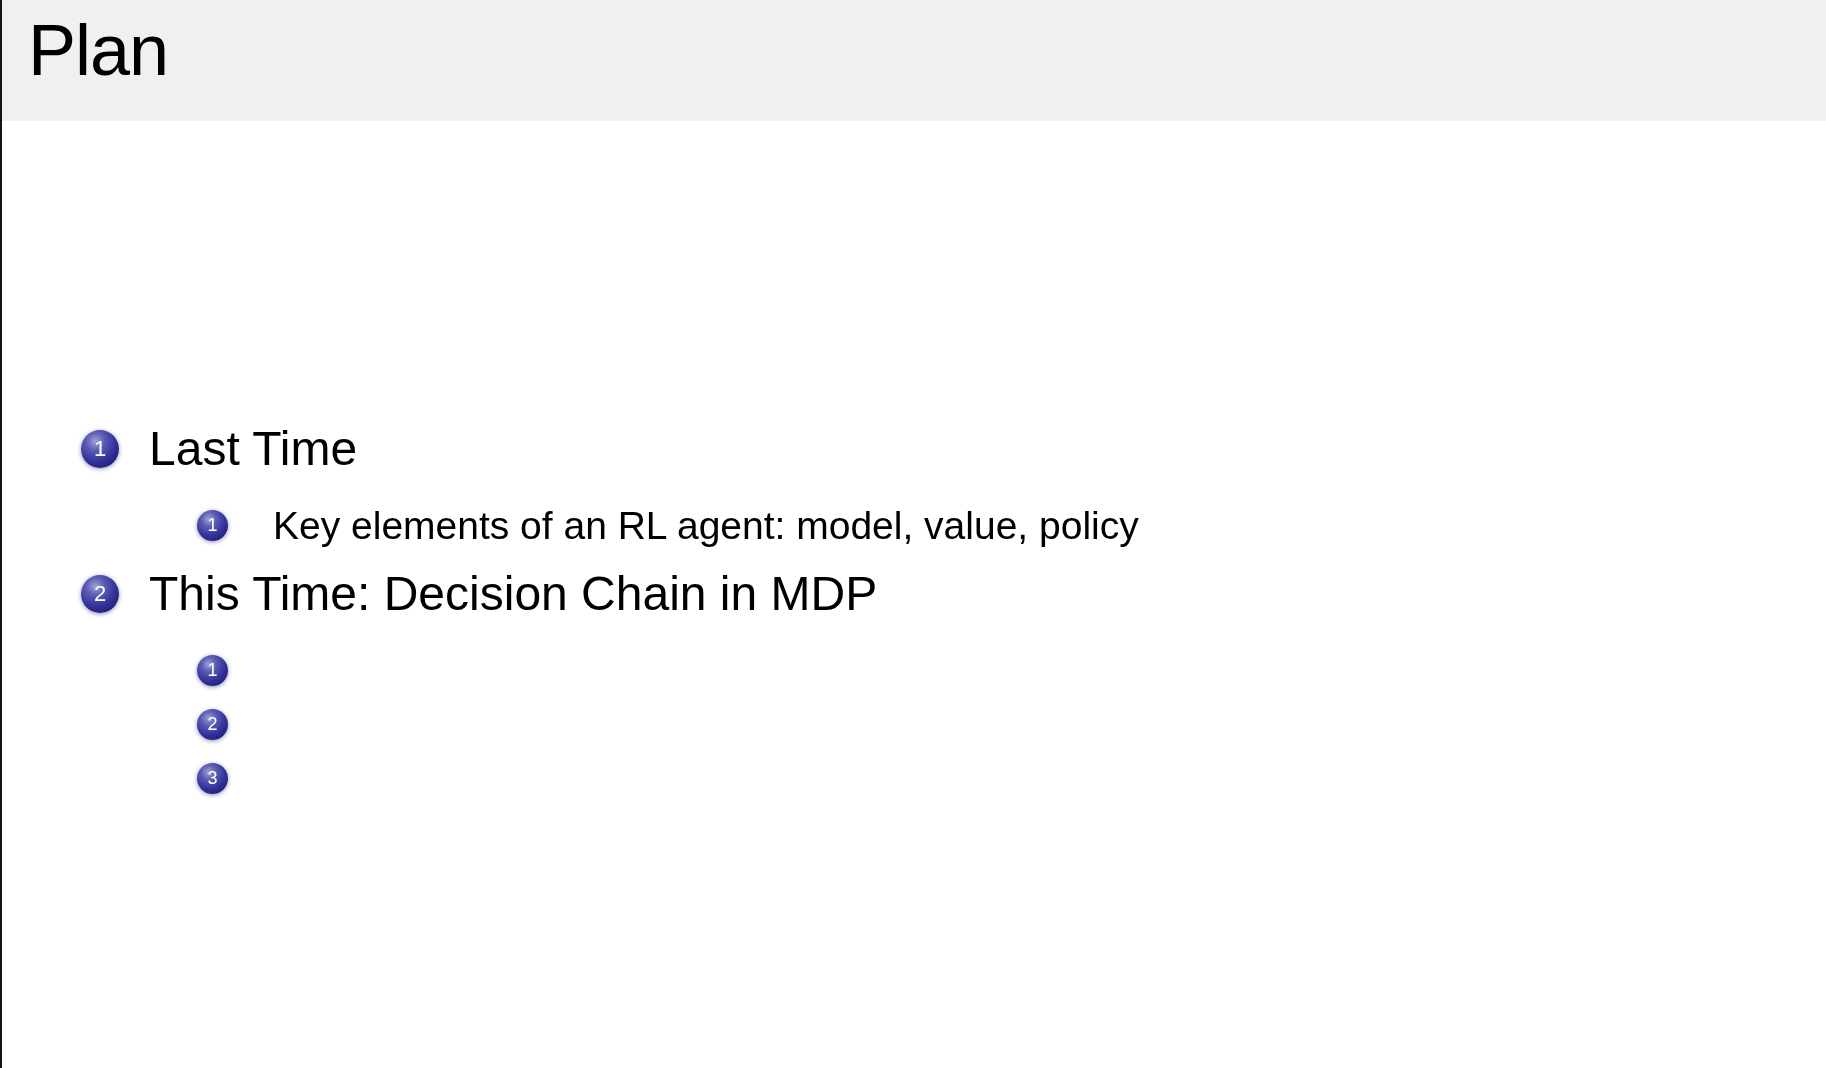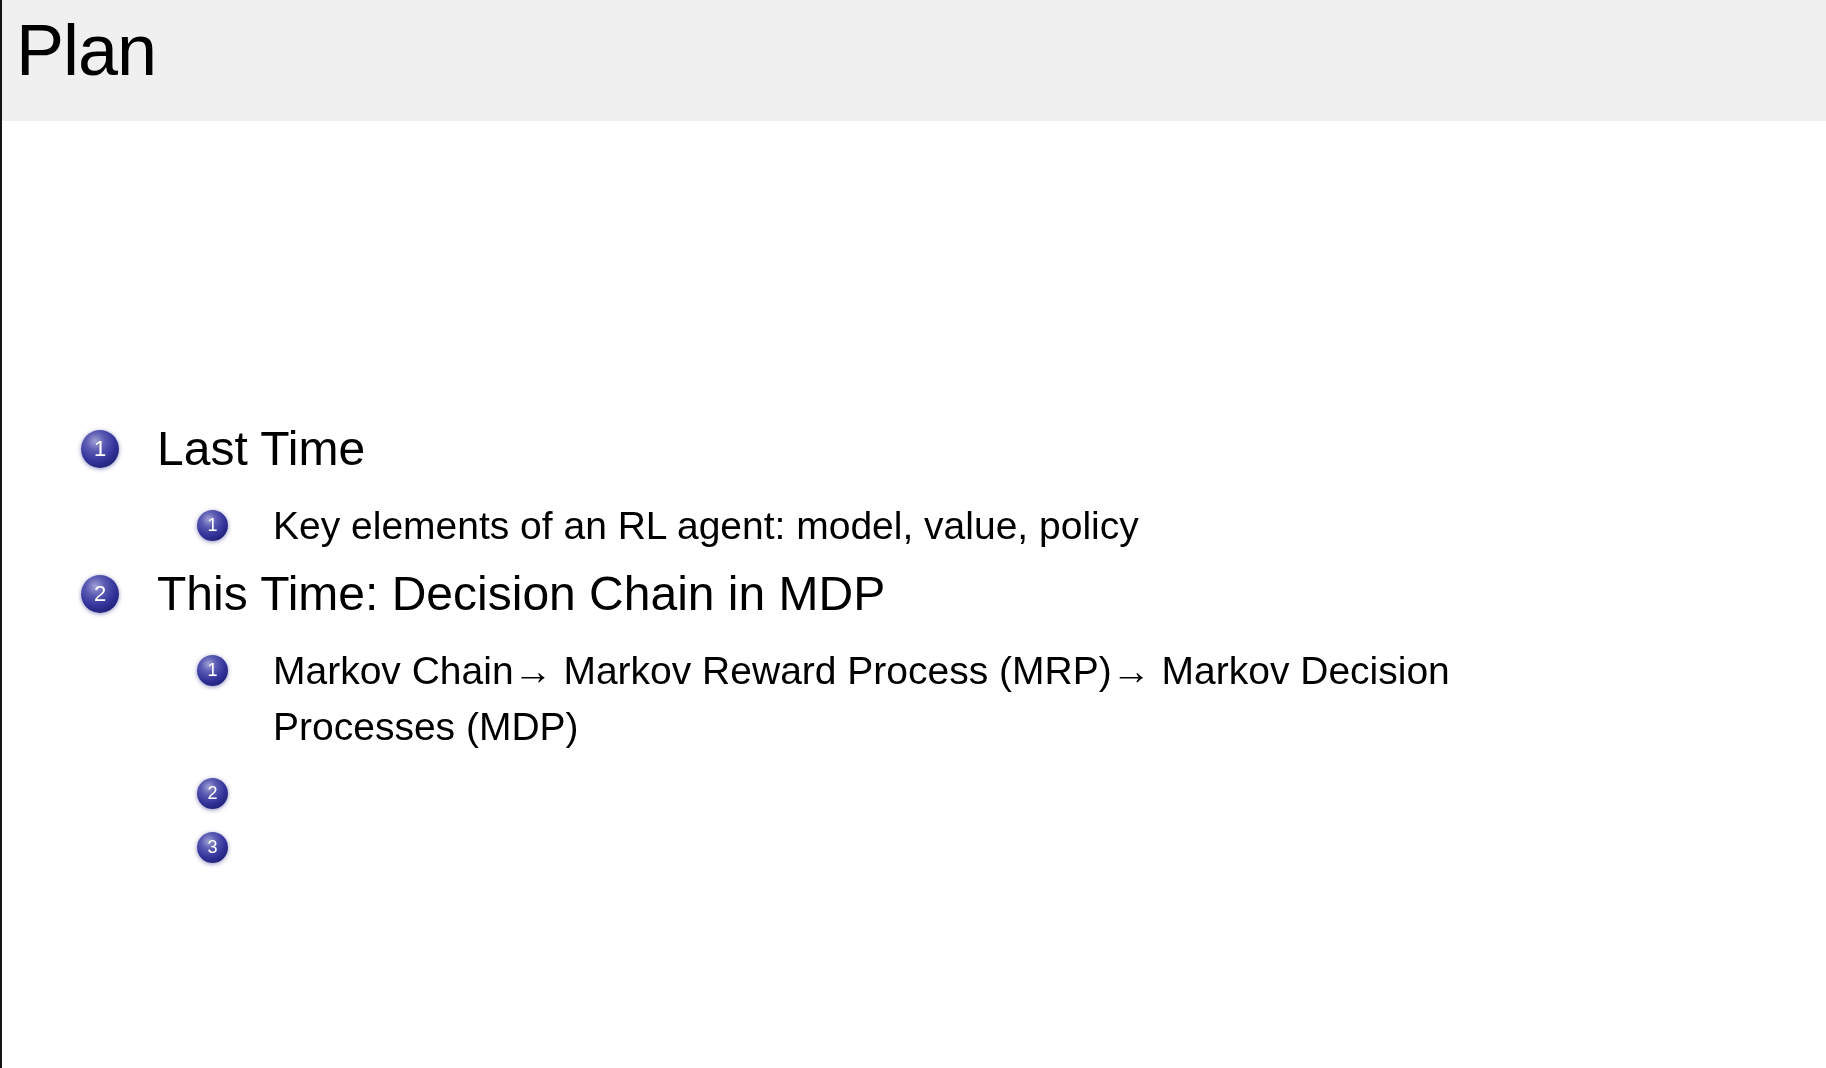--- a/index.html
+++ b/index.html
@@ -29,21 +29,21 @@
   }
   .header {
     position: absolute;
     left: 0; top: 0;
     width: 1826px;
     height: 121px;
     background: #f0f0f0;
   }
   .title {
     margin: 0;
-    padding: 14px 0 0 16px;
+    padding: 14px 0 0 28px;
     font-size: 72px;
     font-weight: 400;
     line-height: 1;
     letter-spacing: -1px;
     color: #000000;
   }
   .outline {
     position: absolute;
     left: 0;
     top: 412px;
@@ -75,21 +75,21 @@
   .l2 .ball {
     margin-left: 197px;
     margin-top: 12px;
     width: 31px; height: 31px;
     font-size: 18px;
   }
   .txt {
     display: block;
   }
   .l1 .txt {
-    margin-left: 38px;
+    margin-left: 30px;
     font-size: 48px;
     line-height: 58px;
     max-width: 1500px;
   }
   .l2 .txt {
     margin-left: 45px;
     font-size: 39px;
     line-height: 56px;
     max-width: 1255px;
   }
@@ -116,21 +116,20 @@
       <span class="txt">Key elements of an RL agent: model, value, policy</span>
     </div>
 
     <div class="item l1">
       <span class="ball">2</span>
       <span class="txt">This Time: Decision Chain in MDP</span>
     </div>
 
     <div class="item l2">
       <span class="ball">1</span>
-      <span class="txt">Markov Chain→ Markov Reward Process (MRP)→ Markov Decision Processes (MDP)</span>
     </div>
 
     <div class="item l2">
       <span class="ball">2</span>
     </div>
 
     <div class="item l2">
       <span class="ball">3</span>
     </div>
 

